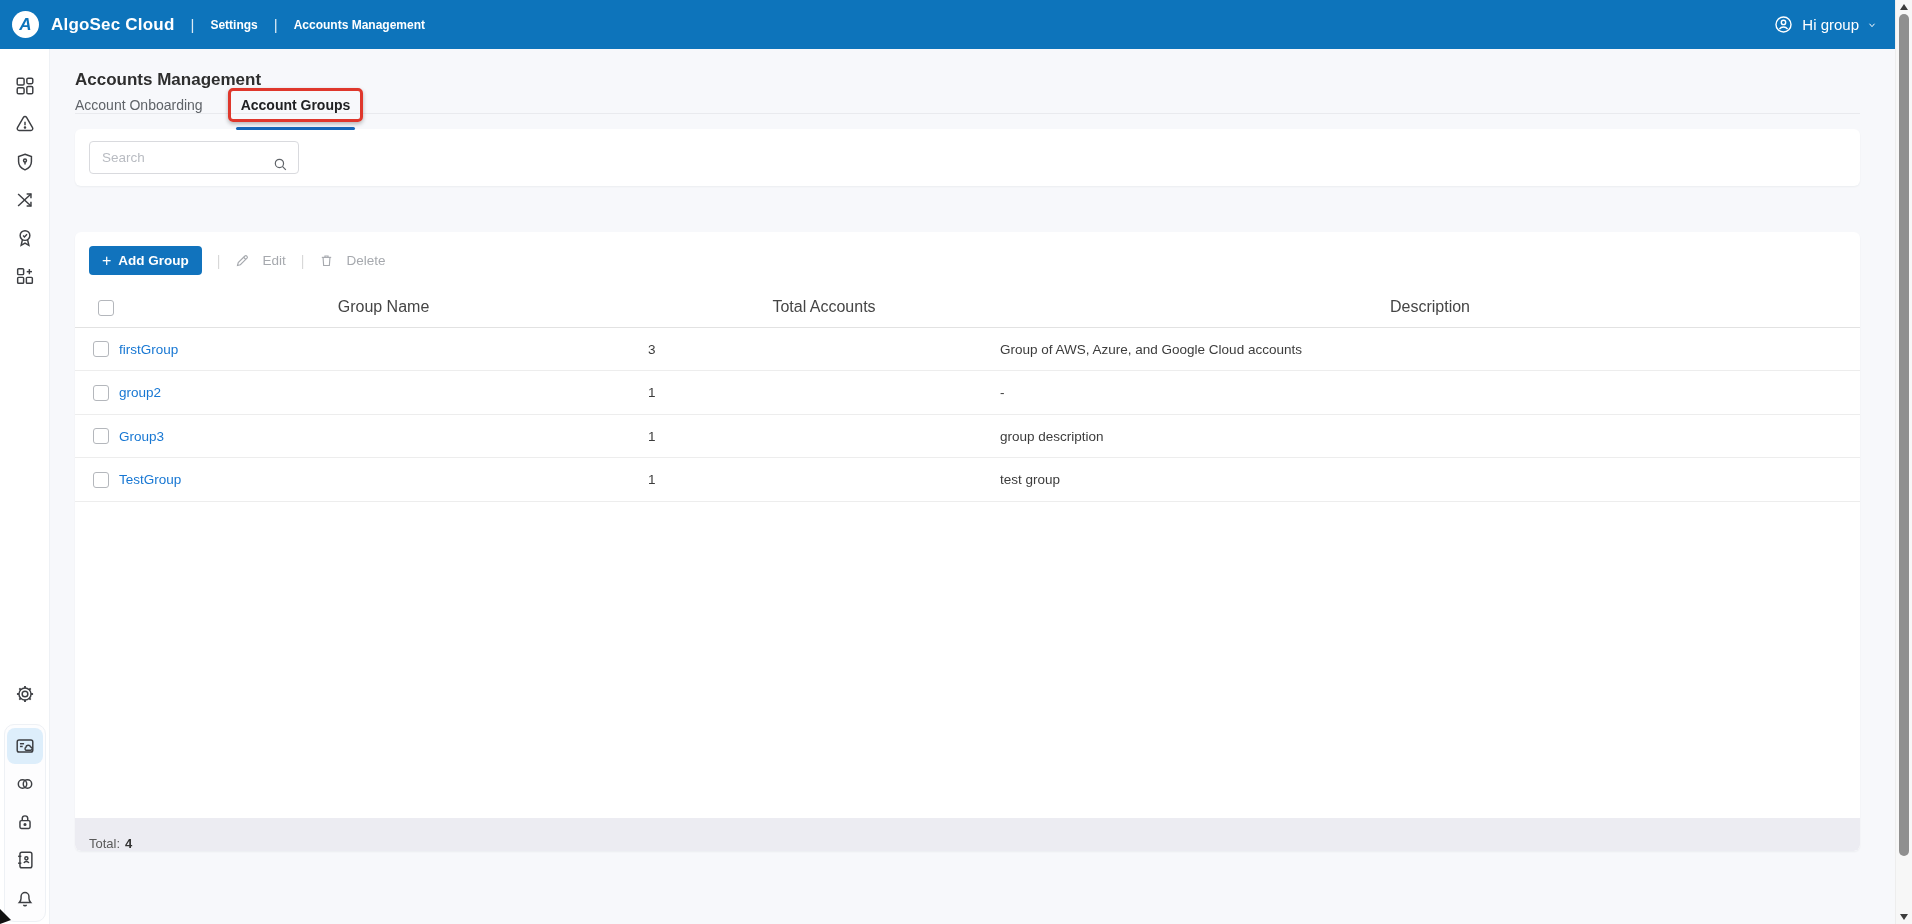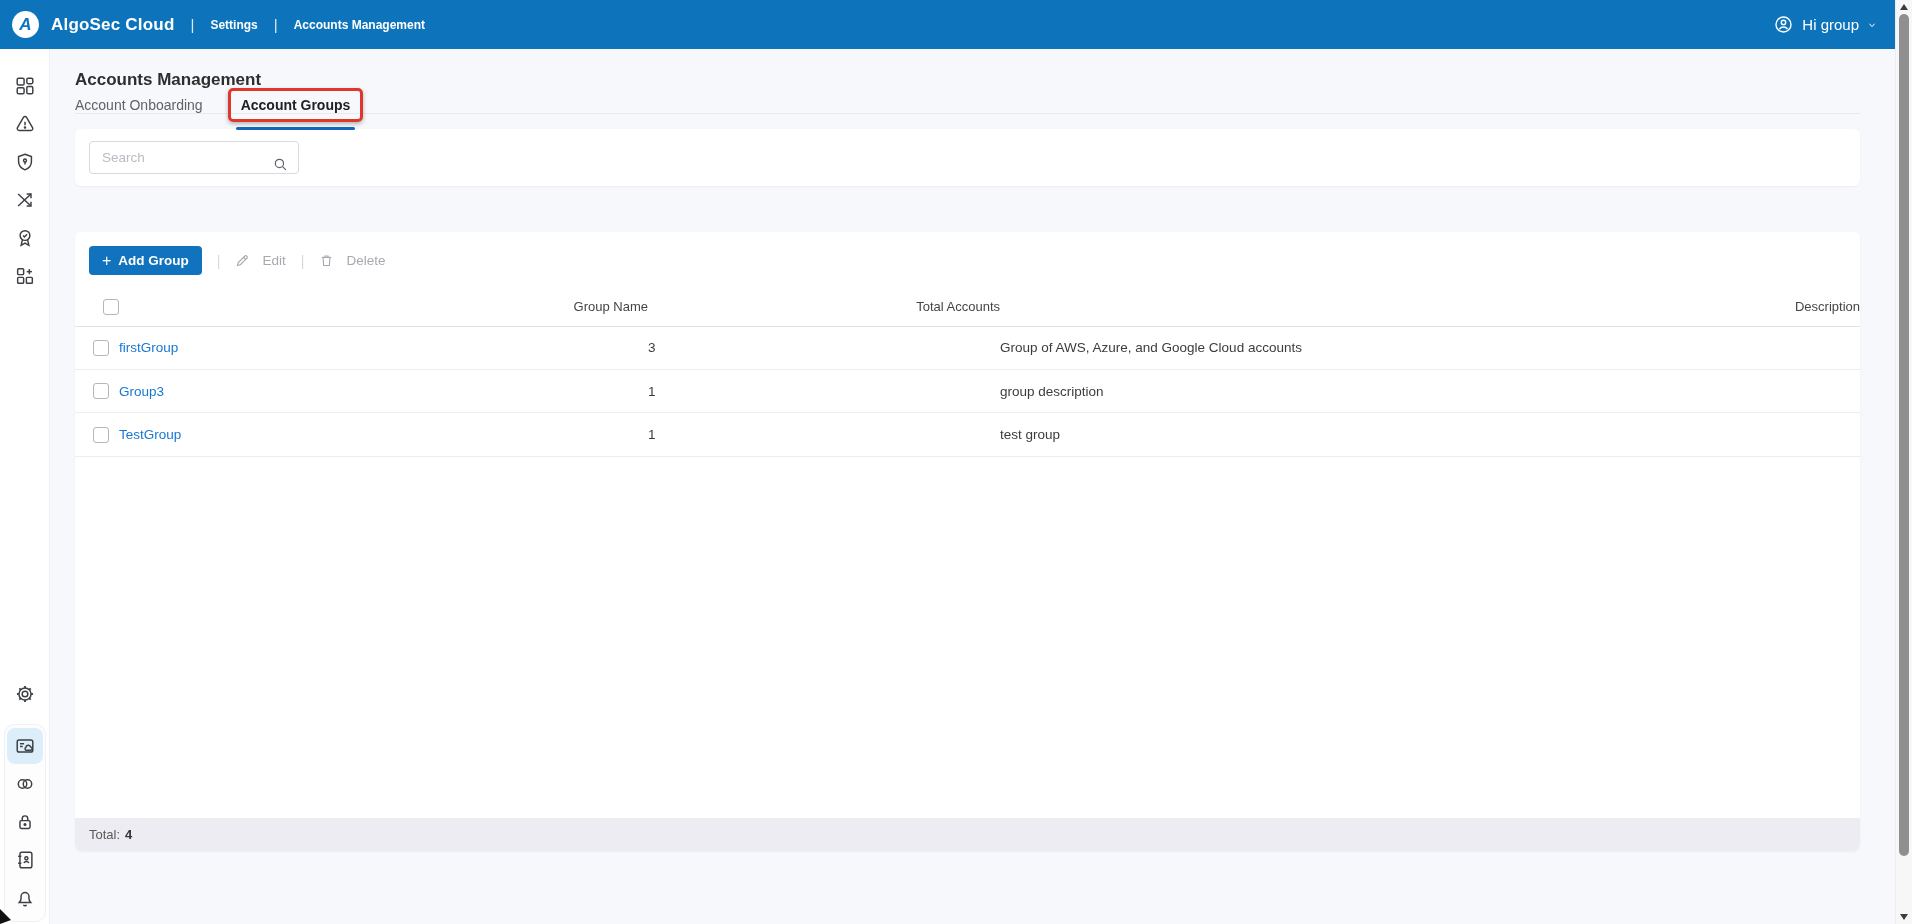--- a/index.html
+++ b/index.html
@@ -98,36 +98,36 @@
   .btn-plus { font-size:16px; font-weight:400; line-height:1; }
   .tool-sep { color:#d8d8d8; margin:0 15px; font-size:14px; }
   .tool-btn {
     display:flex; align-items:center; gap:12px; color:#a6a9ae; font-size:13.5px;
     background:none; border:none; cursor:default; font-family:"Liberation Sans", sans-serif;
   }
   .tool-btn svg { width:15px; height:15px; }
 
   table.groups { width:100%; border-collapse:collapse; table-layout:fixed; }
   .groups th {
-    text-align:right; font-size:13px; font-weight:500; color:#454545;
+    text-align:center; font-size:16px; font-weight:500; color:#454545;
     padding:12px 0 11px 0; border-bottom:1px solid #e2e2e2;margin-left:19px;
   }
   .groups td {
     padding:13px 0; border-bottom:1px solid #ededed; font-size:13.5px; color:#3c3c3c;
     white-space:nowrap; overflow:hidden; text-overflow:ellipsis;
   }
   .cb-cell { padding-left:18px !important; }
   .cb {
     display:inline-block; width:16px; height:16px; border:1.5px solid #b4b7bc;
     border-radius:3px; background:#fff; cursor:pointer; vertical-align:middle;
   }
   .group-link { color:#1777d3; cursor:pointer; text-decoration:none; }
 
   .table-footer {
-    margin-top:auto; background:#ececf2; height:33px; display:flex; align-items:center;
+    margin-top:auto; background:#ececf2; height:33px; display:flex; align-items:flex-end;
     padding-left:14px; font-size:13px; color:#5a5a5a; gap:5px;
     border-radius:0 0 6px 6px;
   }
   .table-footer b { color:#333; font-weight:700; }
 
   
   .vscrollbar {
     position:absolute; top:0; right:0; width:17px; height:924px; background:#f7f7f7;
     border-left:1px solid #ededed;
   }
@@ -338,20 +338,26 @@
         </thead>
         <tbody>
           <tr>
             <td class="cb-cell"><span class="cb"></span></td>
             <td><a class="group-link">firstGroup</a></td>
             <td>3</td>
             <td>Group of AWS, Azure, and Google Cloud accounts</td>
           </tr>
           <tr>
             <td class="cb-cell"><span class="cb"></span></td>
+            <td><a class="group-link">group2</a></td>
+            <td>1</td>
+            <td>-</td>
+          </tr>
+          <tr>
+            <td class="cb-cell"><span class="cb"></span></td>
             <td><a class="group-link">Group3</a></td>
             <td>1</td>
             <td>group description</td>
           </tr>
           <tr>
             <td class="cb-cell"><span class="cb"></span></td>
             <td><a class="group-link">TestGroup</a></td>
             <td>1</td>
             <td>test group</td>
           </tr>

